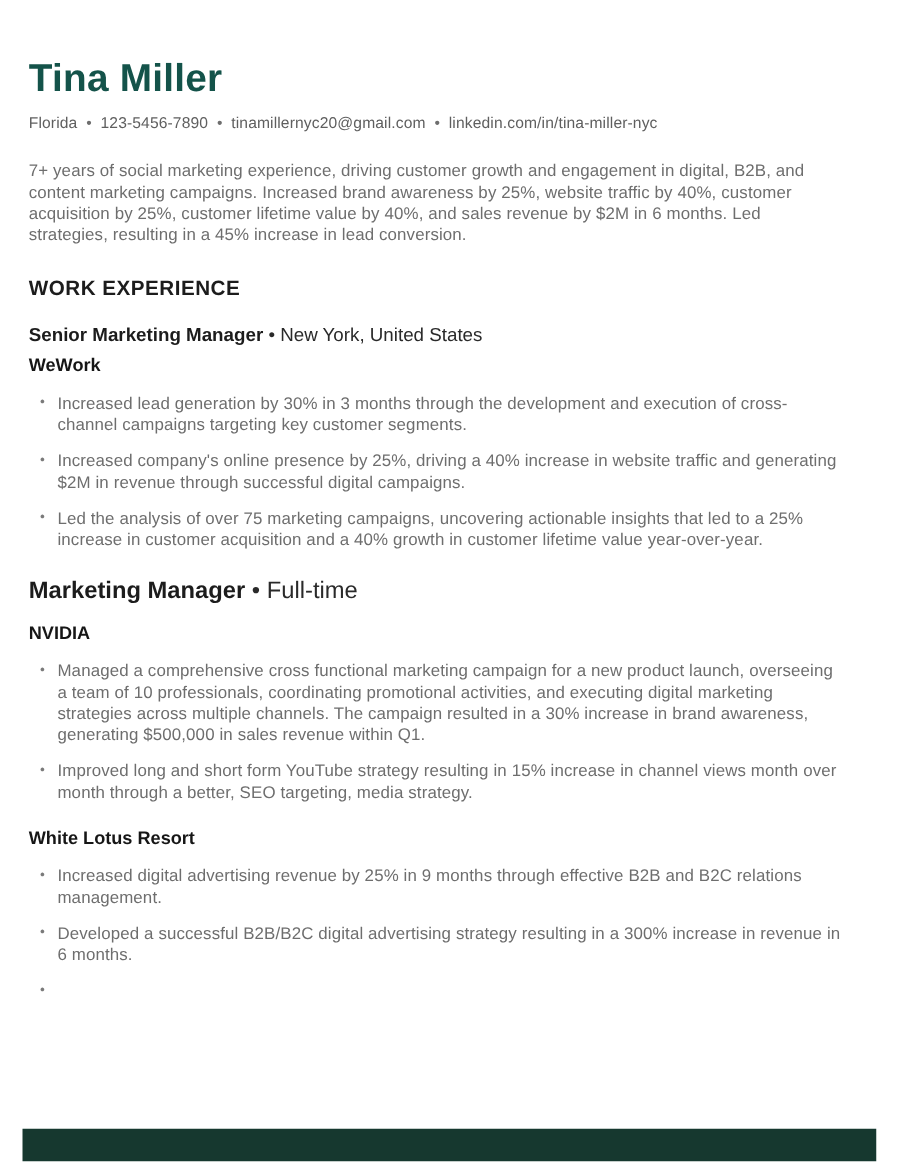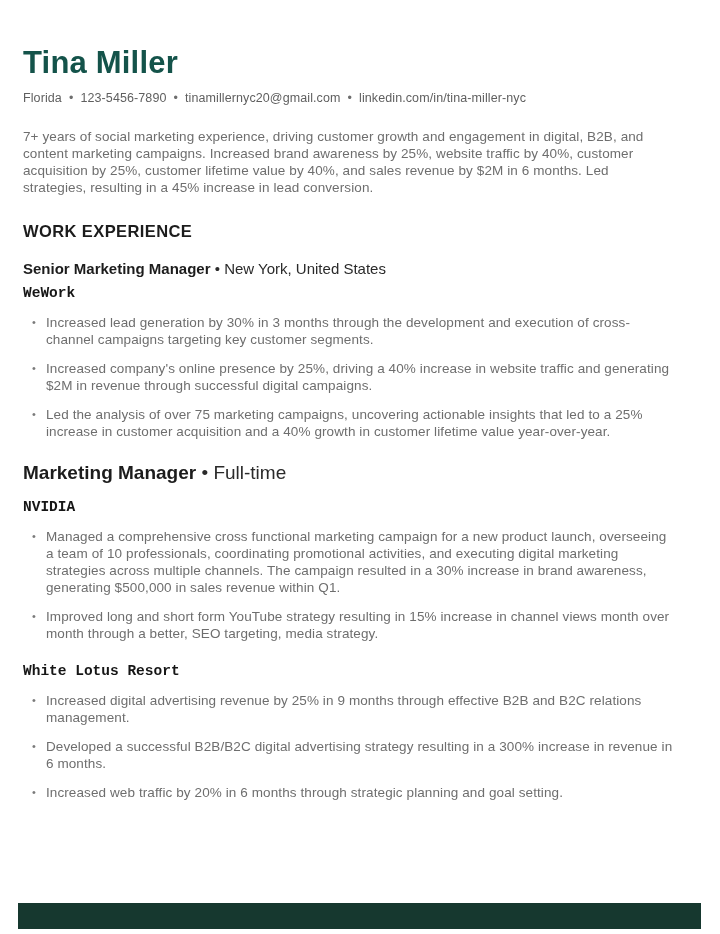--- a/index.html
+++ b/index.html
@@ -53,21 +53,20 @@
     margin: 0 0 14px 0;
   }
   .job.small .job-title { font-size: 15px; margin-bottom: 6px; }
   .job-title .role { font-weight: 800; }
   .job-title .meta { font-weight: 400; color: #2a2a2a; }
   .company {
     font-size: 14.5px;
     font-weight: 800;
     color: #161616;
     margin: 0 0 13px 0;
-    font-family: Liberation Mono, monospace;
   }
   .bullets { list-style: none; margin: 0; padding: 0 0 0 9px; }
   .bullets li {
     display: flex;
     align-items: flex-start;
     margin-bottom: 12px;
     font-size: 13.5px;
     line-height: 17px;
     color: var(--body-text);
     letter-spacing: 0.1px;
@@ -133,19 +132,18 @@
           <li>
             <span class="dot">•</span>
             <span class="text">Increased digital advertising revenue by 25% in 9 months through effective B2B and B2C relations management.</span>
           </li>
           <li>
             <span class="dot">•</span>
             <span class="text">Developed a successful B2B/B2C digital advertising strategy resulting in a 300% increase in revenue in 6 months.</span>
           </li>
           <li>
             <span class="dot">•</span>
-            <span class="text">Increased web traffic by 20% in 6 months through strategic planning and goal setting.</span>
           </li>
         </ul>
       </div>
     </div>
 </div>
 <div class="footer-bar"></div>
 
 </body></html>

